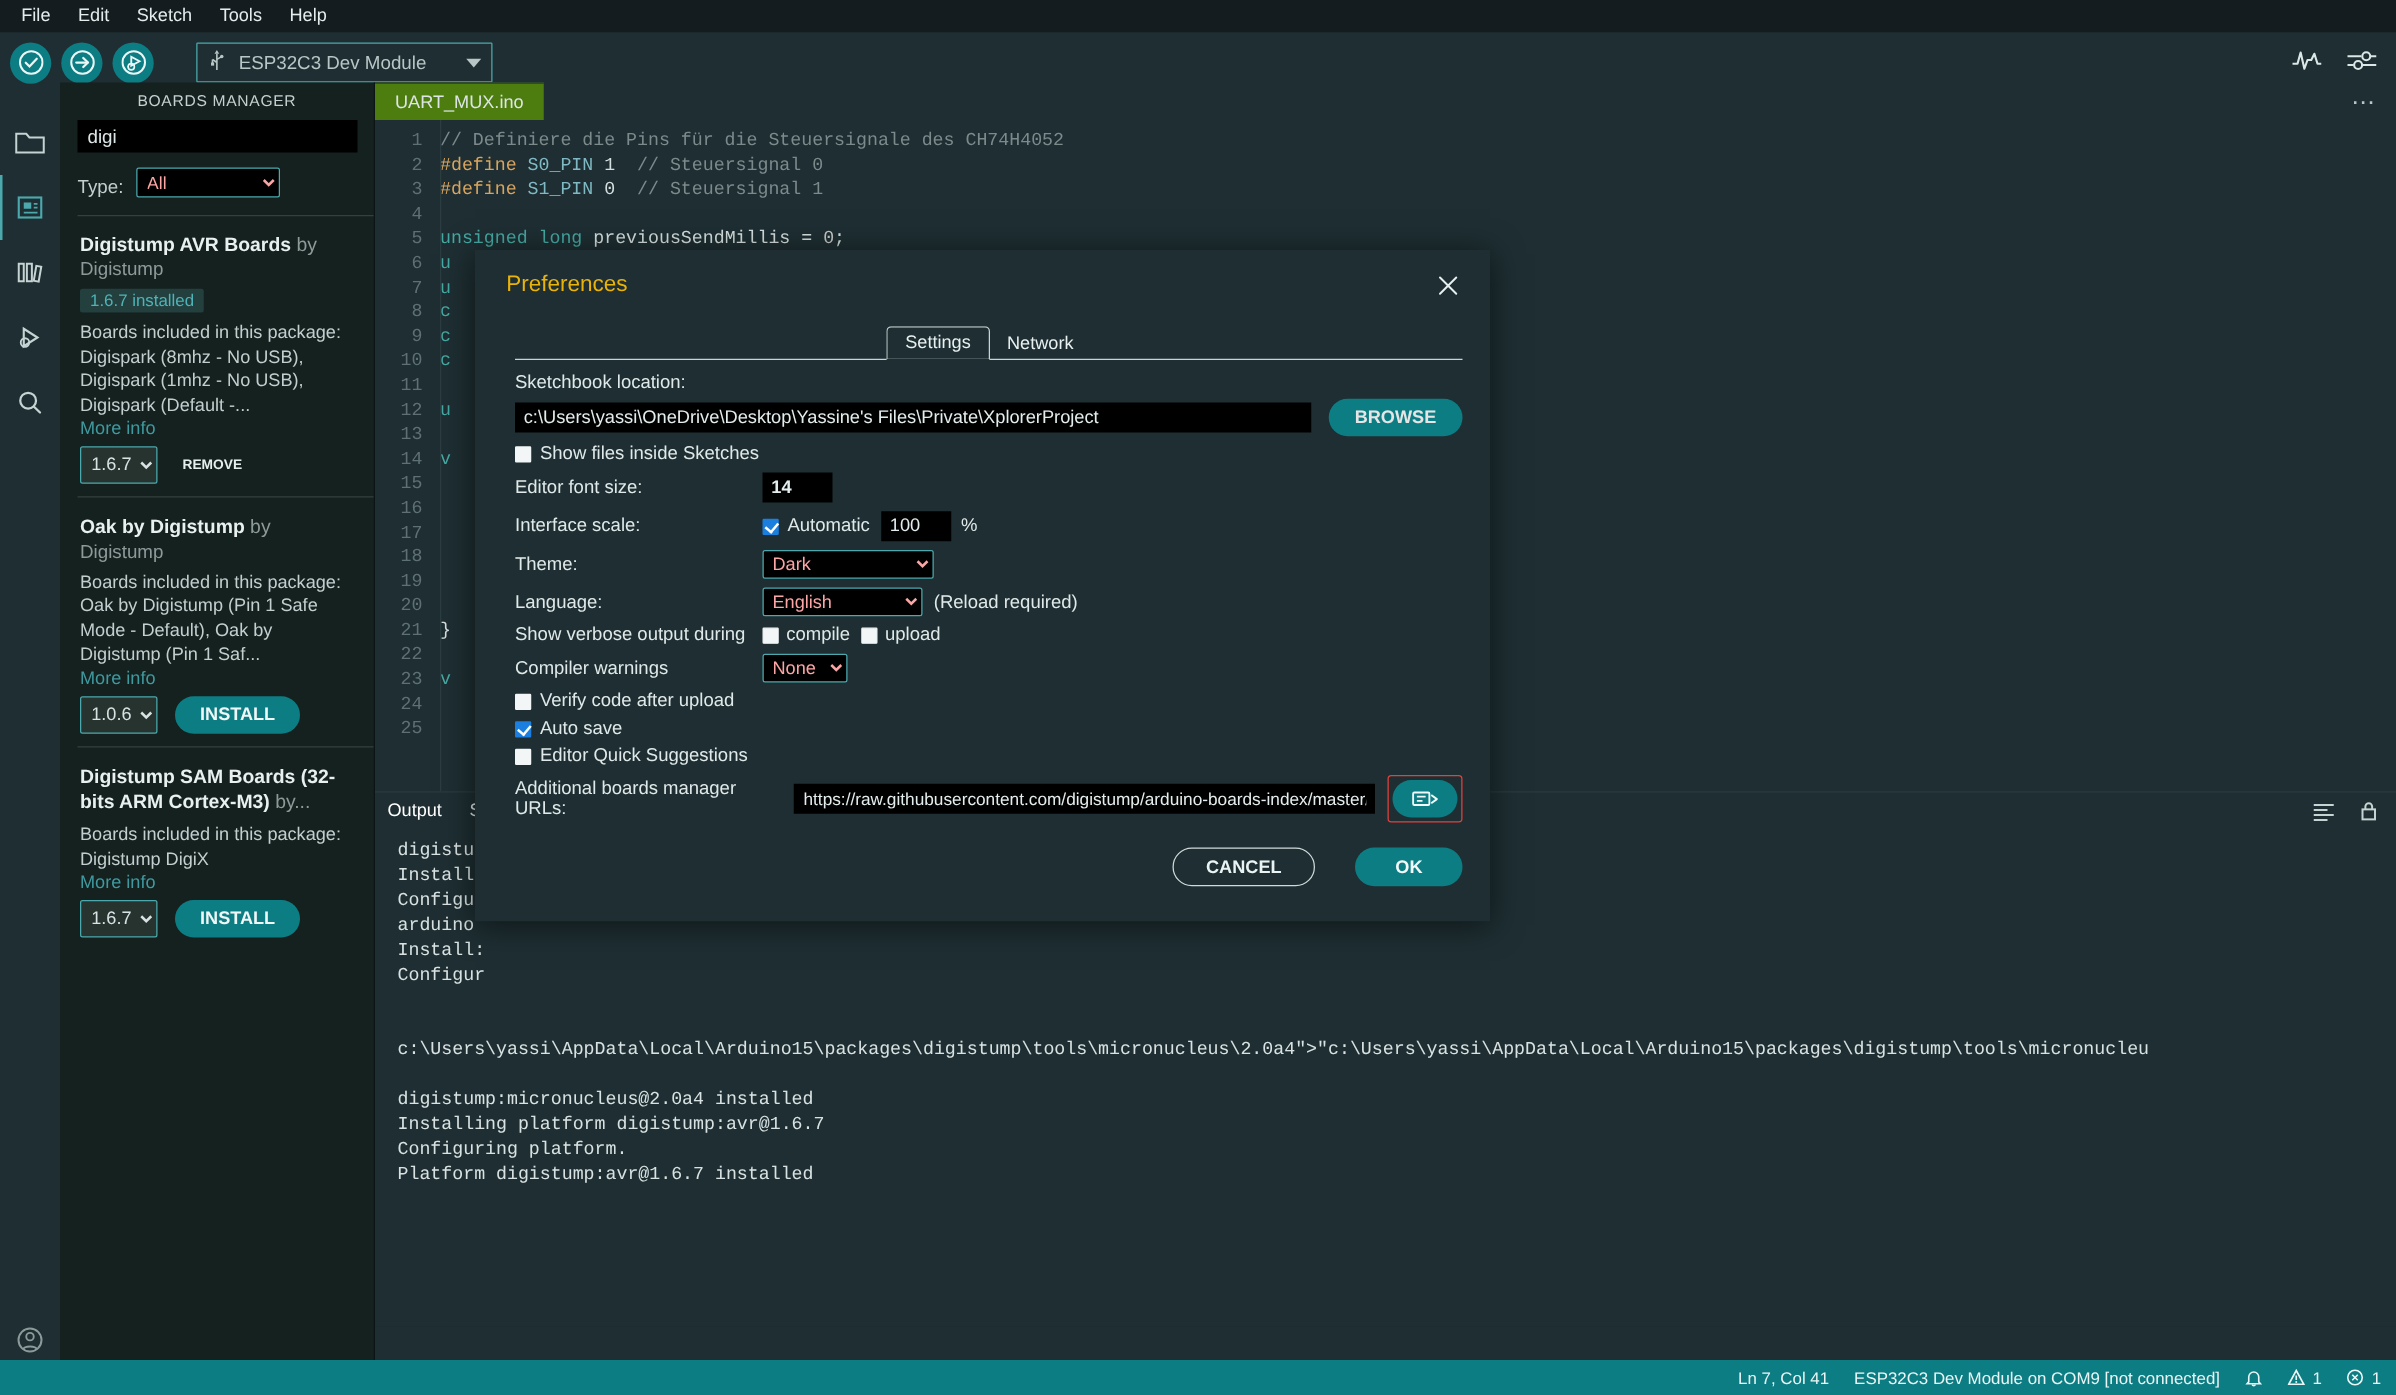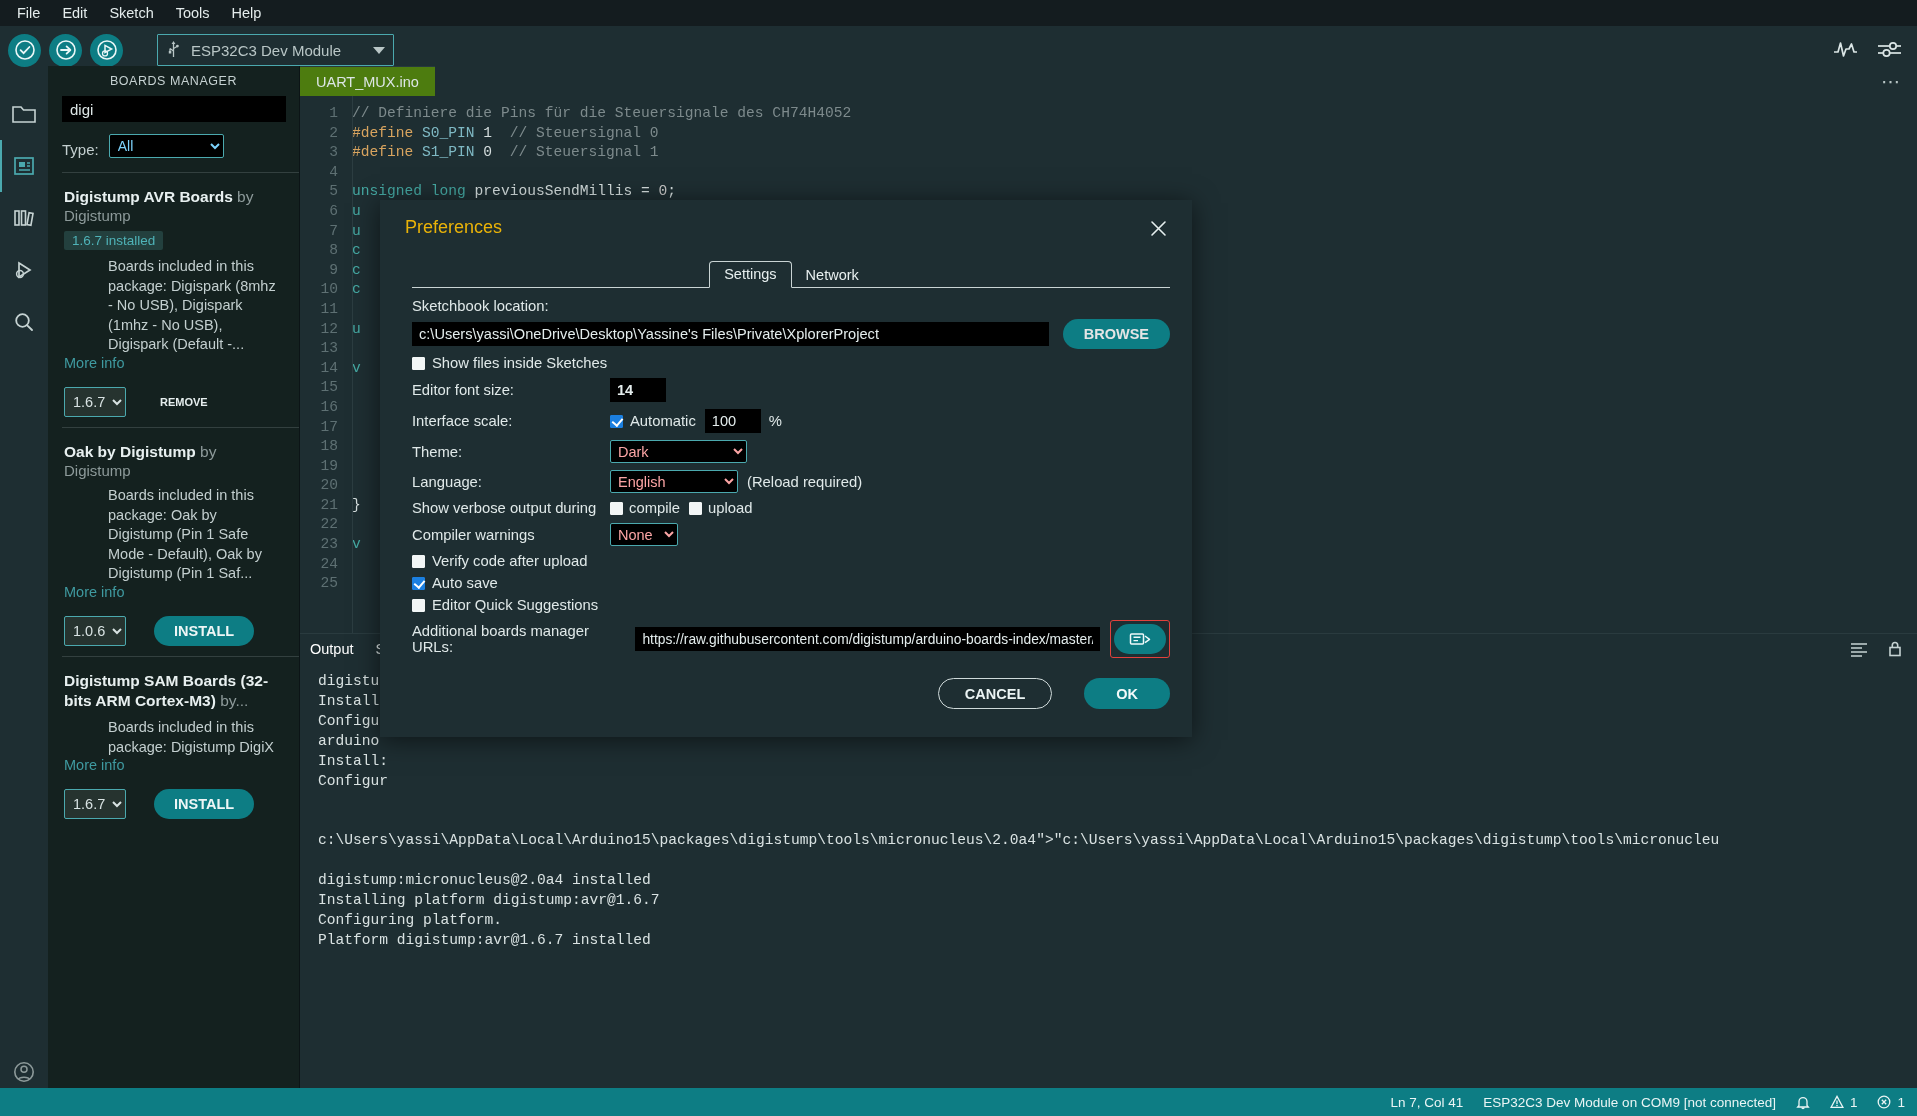--- a/index.html
+++ b/index.html
@@ -101,45 +101,44 @@
     border: none; outline: none; color: #dde6e6;
     padding: 0 8px; font-size: 15px;
     font-family: "Liberation Sans", sans-serif;
   }
   .sb-typerow {
     display: flex; align-items: flex-end; gap: 10px;
     margin-top: 12px; padding-bottom: 10px;
   }
   .sb-typerow .lbl { font-size: 15px; color: #c3cfcf; }
   .sel {
-    background: #000; color: #7dd3fc;
+    background: #000; color: #fca5a5;
     border: 1px solid #4ba9ae; border-radius: 2px;
     height: 24px; font-size: 14px; padding: 0 4px;
     font-family: "Liberation Sans", sans-serif;
     outline: none;
   }
   .sb-divider { height: 1px; background: #33403f; margin: 0 0 0 14px; }
   .pkg { padding: 14px 16px 10px 16px; }
   .pkg-name { font-size: 15.5px; line-height: 1.3; }
   .pkg-name b { color: #e8f0f0; font-weight: bold; }
   .pkg-name .by { color: #8d9a9a; font-weight: normal; }
   .pkg-author { color: #8d9a9a; font-size: 15px; }
   .pkg-badge {
     display: inline-block; margin-top: 7px;
     background: #23403e; color: #4fb3b8;
     font-size: 13.5px; padding: 2px 8px; border-radius: 2px;
   }
   .pkg-desc {
     margin-top: 7px; font-size: 14.5px; line-height: 1.35;
     color: #c3cfcf;
-    margin-left: 44px;
   }
   .pkg-more { color: #3f9aa0; font-size: 14.5px; cursor: pointer; display: block; }
   .pkg-actions {
-    display: flex; align-items: center; gap: 28px; margin-top: 16px;
+    display: flex; align-items: center; gap: 14px; margin-top: 6px;
   }
   .ver-sel {
     background: #26332f; color: #d8e2e2;
     border: 1px solid #4ba9ae; border-radius: 2px;
     height: 30px; width: 62px; font-size: 14.5px; padding: 0 4px;
     font-family: "Liberation Sans", sans-serif; outline: none;
   }
   .btn-pill {
     background: #0d7d84; color: #eef6f6; border: none;
     border-radius: 16px; height: 30px; padding: 0 20px;

